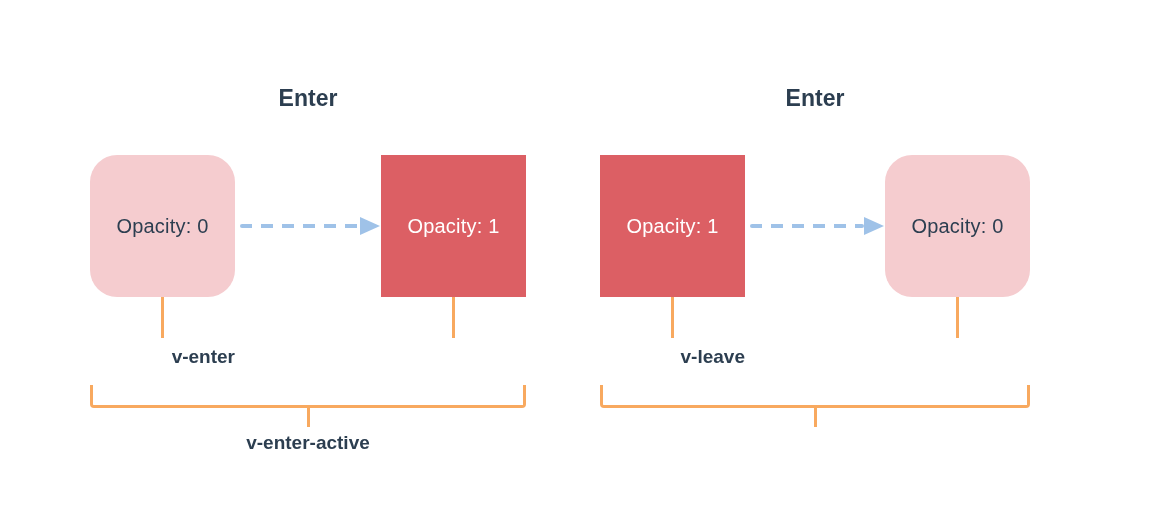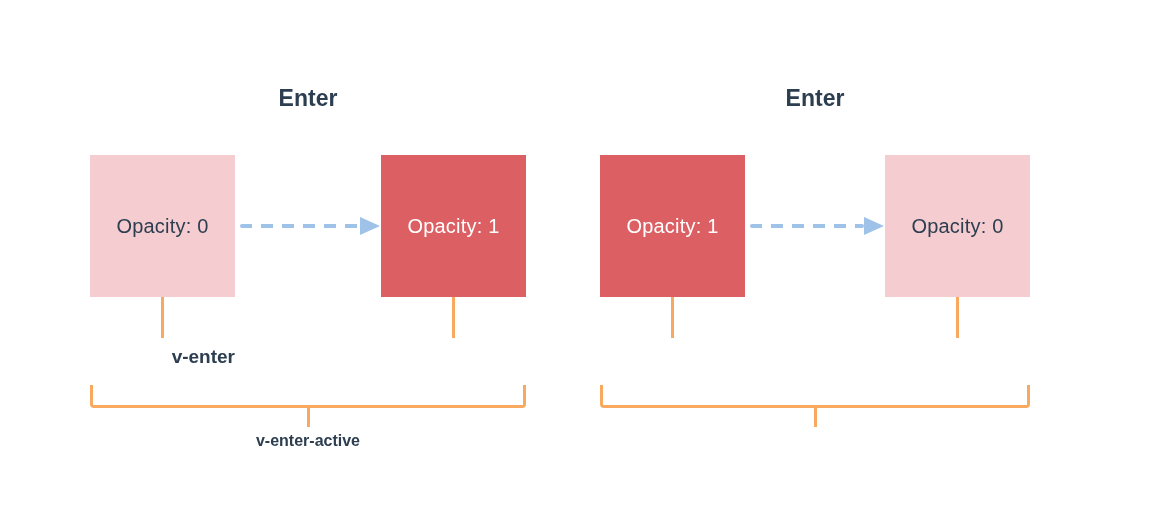--- a/index.html
+++ b/index.html
@@ -10,21 +10,21 @@
   .panel-enter{left:90px;width:436px;}
   .panel-leave{left:600px;width:430px;}
 
   .title{position:absolute;top:0;left:0;right:0;margin:0;text-align:center;
          font-size:23px;line-height:27px;font-weight:700;color:var(--navy);}
 
   .box{position:absolute;top:70px;width:145px;height:142px;
        display:flex;align-items:center;justify-content:center;}
   .box.from{left:0;}
   .box.to{right:0;}
-  .box[data-variant="pink"]{background:var(--pink);color:var(--navy);}
+  .box[data-variant="pink"]{background:var(--pink);color:var(--navy);border-radius:27px;}
   .box[data-variant="red"]{background:var(--red);color:var(--white);}
   .box-label{font-size:20px;letter-spacing:0.2px;}
 
   .arrow{position:absolute;top:131px;left:150px;right:146px;height:20px;
          display:flex;align-items:center;}
   .dashes{flex:1;height:4px;border-radius:2px;
           background:repeating-linear-gradient(to right,var(--blue) 0 12px,transparent 12px 21px);}
   .arrowhead{width:0;height:0;flex:0 0 auto;
              border-left:20px solid var(--blue);
              border-top:9px solid transparent;
@@ -41,21 +41,21 @@
 
   .bracket{position:absolute;top:300px;left:0;right:0;height:20px;
            border-left:3px solid var(--orange);
            border-right:3px solid var(--orange);
            border-bottom:3px solid var(--orange);
            border-radius:0 0 4px 4px;}
   .bracket-tick{position:absolute;top:323px;left:50%;margin-left:-1.5px;
                 width:3px;height:19px;background:var(--orange);}
 
   .active-label{position:absolute;top:347px;left:0;right:0;text-align:center;
-                font-weight:700;font-size:16px;color:var(--navy);}
+                font-weight:700;font-size:19px;color:var(--navy);}
 </style>
 </head>
 <body>
 
 <div class="canvas">
 
   <section class="panel panel-enter">
     <h2 class="title">Enter</h2>
 
     <div class="box from" data-variant="pink">
@@ -94,19 +94,20 @@
       <span class="arrowhead"></span>
     </div>
 
     <div class="box to" data-variant="pink">
       <span class="box-label">Opacity: 0</span>
     </div>
 
     <div class="connector from"></div>
     <div class="connector to"></div>
 
+    <div class="class-label from">v-leave</div>
 
     <div class="bracket"></div>
     <div class="bracket-tick"></div>
 
   </section>
 
 </div>
 
 </body></html>

